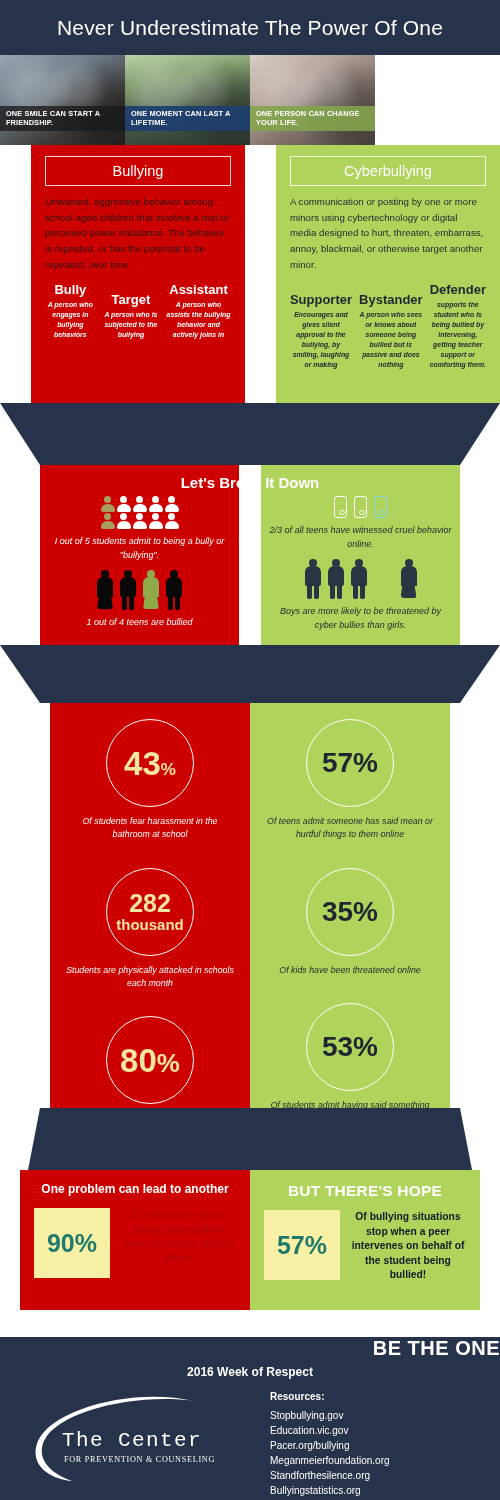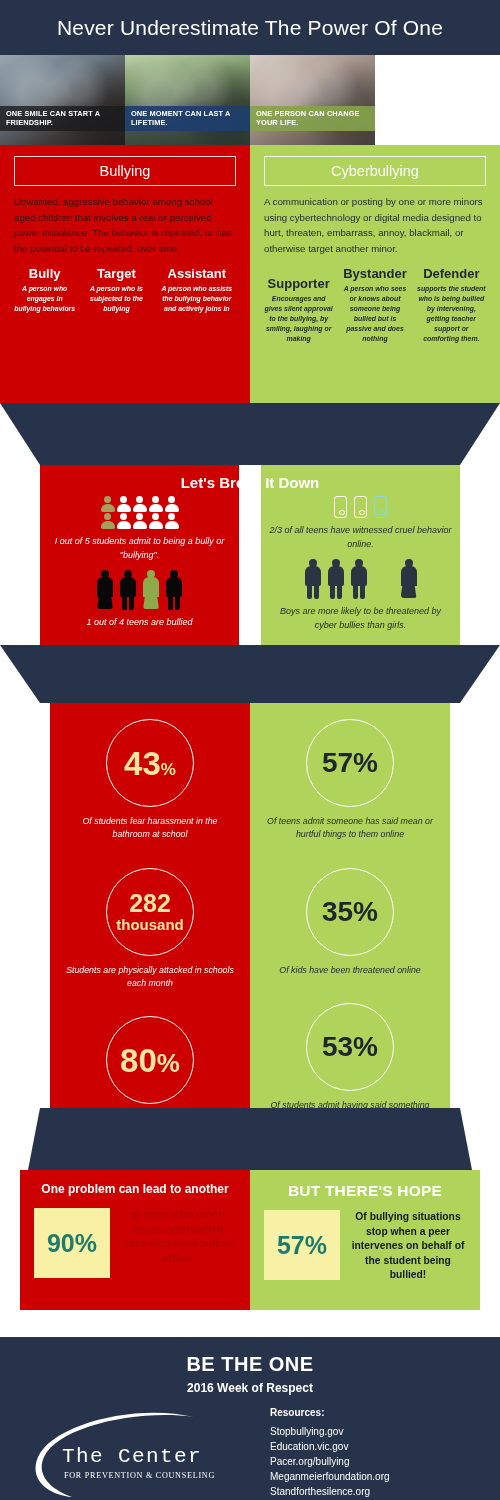--- a/index.html
+++ b/index.html
@@ -47,21 +47,21 @@
     color: #ffffff; letter-spacing: 0.1px; text-transform: uppercase;
     z-index: 2;
   }
   .cap-dark { background: rgba(25,25,28,.78); }
   .cap-red  { background: rgba(199,30,58,.92); }
   .cap-blue { background: rgba(29,62,110,.92); }
   .cap-green{ background: rgba(132,163,76,.90); }
 
   
   .defs { position: absolute; left: 0; top: 145px; width: 500px; height: 258px; display: flex; }
-  .defs .col { width: 250px; height: 100%; padding: 11px 14px 0 14px; position: relative; }
+  .defs .col { width: 250px; height: 100%; padding: 11px 14px 0 14px; position: relative; margin-left: 31px; }
   .col.red   { background: #cc0000; }
   .col.green { background: #b0d35c; }
 
   .def-title-box {
     border: 1px solid rgba(255,255,255,.85);
     padding: 6px 4px; text-align: center; margin-bottom: 8px;
   }
   .def-title { color: #ffffff; font-size: 14.5px; font-weight: 400; }
   .def-body { font-size: 9.7px; line-height: 1.62; margin-bottom: 9px; }
   .def-body.on-red   { color: #2b1210; }
@@ -152,21 +152,21 @@
     width: 76px; height: 70px; background: #f7f0a5; flex: none;
     display: flex; align-items: center; justify-content: center;
     font-size: 25px; font-weight: 700; color: #1f7a6e;
   }
   .hope-text { font-size: 10.3px; font-weight: 700; line-height: 1.42; text-align: center; flex: 1; }
   .hope-text.hidden-red { color: #b40505; }
   .hope-text.on-green { color: #121a22; }
 
   
   .footer { position: absolute; left: 0; top: 1337px; width: 500px; height: 163px; background: #26334a; }
-  .foot-title { text-align: center; color: #ffffff; font-size: 20px; font-weight: 700; padding-top: 16px; letter-spacing: .5px; }
+  .foot-title { text-align: right; color: #ffffff; font-size: 20px; font-weight: 700; letter-spacing: .5px; }
   .foot-sub { text-align: center; color: #ffffff; font-size: 12px; font-weight: 700; margin-top: 5px; }
   .foot-body { display: flex; margin-top: 12px; }
   .logo-wrap { width: 260px; position: relative; height: 110px; }
   .logo-svg { position: absolute; left: 24px; top: 2px; }
   .logo-the-center { position: absolute; left: 62px; top: 38px; color: #ffffff; font-family: Liberation Mono, monospace; font-size: 21px; letter-spacing: 1.4px; }
   .logo-tag { position: absolute; left: 64px; top: 64px; color: #ffffff; font-family: "Liberation Serif", serif; font-size: 8.2px; letter-spacing: .7px; }
   .res-wrap { width: 240px; padding-left: 10px; }
   .res-title { color: #ffffff; font-size: 10px; font-weight: 700; margin-bottom: 6px; }
   .res-item { color: #ffffff; font-size: 10px; line-height: 1.5; }
 </style>

